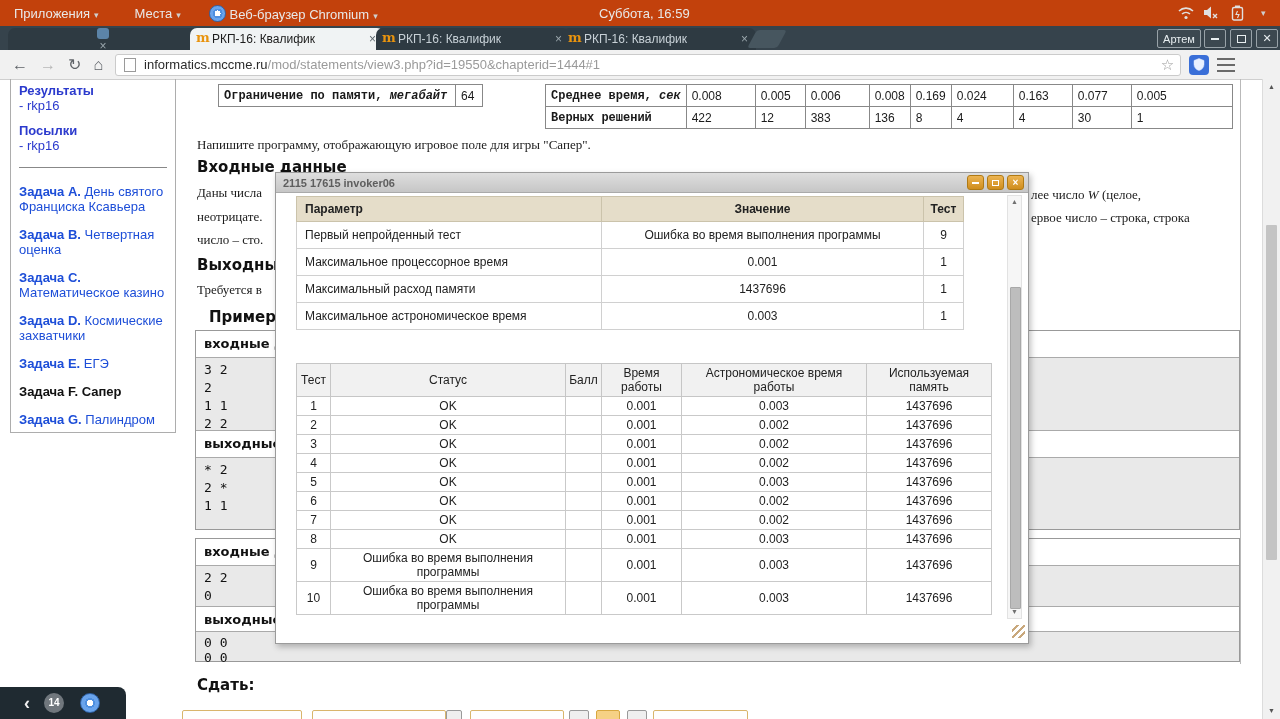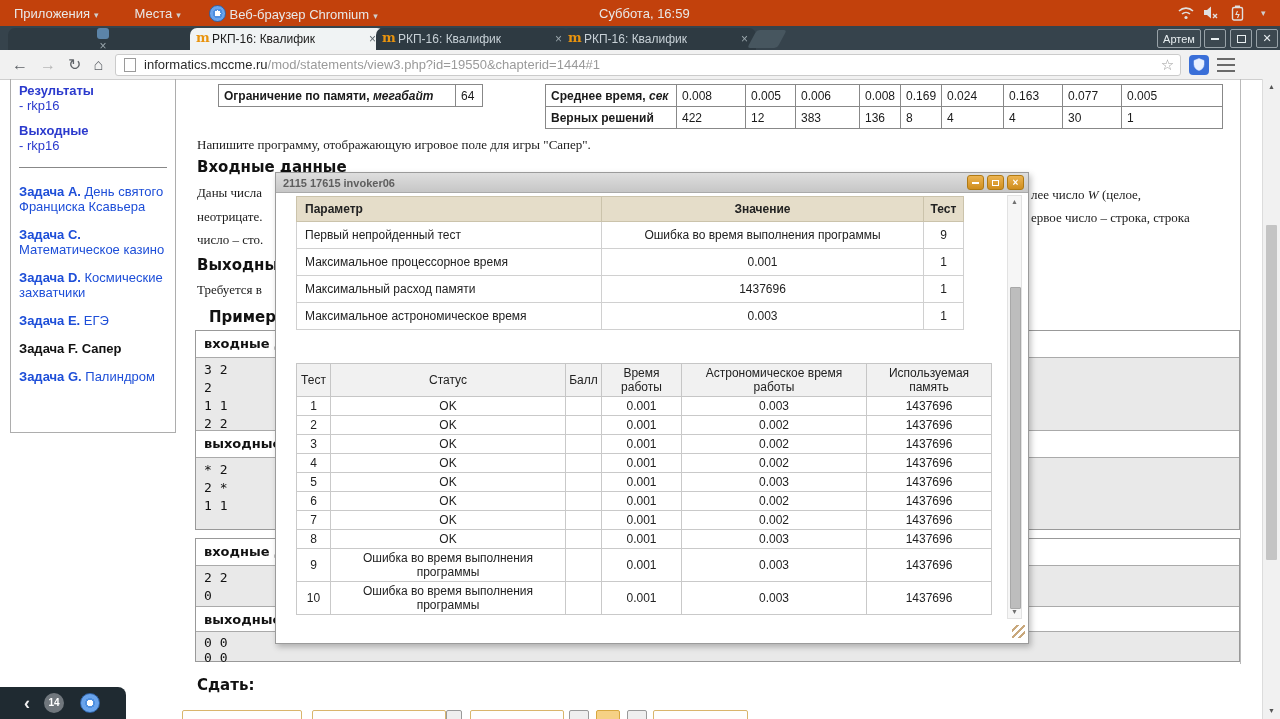--- a/index.html
+++ b/index.html
@@ -51,21 +51,21 @@
   .sb-sec .t{font-weight:bold;}
   .sb-div{border:none;border-top:1px solid #888;margin:14px 0 16px 0;}
   .task{color:#1d4ed8;margin-bottom:13px;cursor:pointer;}
   .task b{font-weight:bold;}
   .task.cur{color:#111;font-weight:bold;cursor:default;}
   
   .ptxt{font-size:13px;color:#1a1a1a;font-family:Liberation Serif, serif;}
   .phead{font-size:15px;font-weight:bold;color:#111;font-family:"DejaVu Sans","Liberation Sans",sans-serif;}
   table.stat{border-collapse:collapse;font-size:12px;color:#1a1a1a;table-layout:fixed;}
   table.stat td{border:1px solid #888;padding:2px 5px;height:17px;overflow:hidden;white-space:nowrap;}
-  table.stat td.lbl{font-weight:bold;}
+  table.stat td.lbl{font-weight:bold;font-family:Liberation Mono, monospace;}
   .vline{background:#b9b9b9;width:1px;}
   .exbox{border:1px solid #999;box-sizing:border-box;}
   .exrow-h{background:#fff;font:bold 13px "DejaVu Sans",sans-serif;color:#111;padding:5px 8px;box-sizing:border-box;}
   .exrow-c{background:#e9e9e9;border-top:1px solid #aaa;border-bottom:1px solid #aaa;padding:3px 8px;box-sizing:border-box;}
   .exrow-c pre{margin:0;font:13px/18px "DejaVu Sans Mono",monospace;color:#111;}
   .cutbtn{position:absolute;top:710px;height:18px;background:#fefefe;border:1px solid #d9b56c;border-radius:2px;}
   
   .modal{left:275px;top:172px;width:752px;height:470px;background:#fff;border:1px solid #9b9b9b;
          box-shadow:2px 3px 6px rgba(0,0,0,.25);z-index:50;}
   .mtitle{height:20px;background:linear-gradient(#dedede,#c6c6c6);border-bottom:1px solid #aaa;
@@ -191,25 +191,26 @@
         <i></i>
       </span>
   </div>
 
   <div class="abs sidebar">
     <div class="sb-sec">
       <div class="t">Результаты</div>
       <div>- rkp16</div>
     </div>
     <div class="sb-sec">
-      <div class="t">Выходные</div>
+      <div class="t">Посылки</div>
       <div>- rkp16</div>
     </div>
     <hr class="sb-div">
     <div class="task"><b>Задача A.</b> <span>День святого Франциска Ксавьера</span></div>
+    <div class="task"><b>Задача B.</b> <span>Четвертная оценка</span></div>
     <div class="task"><b>Задача C.</b> <span>Математическое казино</span></div>
     <div class="task"><b>Задача D.</b> <span>Космические захватчики</span></div>
     <div class="task"><b>Задача E.</b> <span>ЕГЭ</span></div>
     <div class="task cur"><b>Задача F.</b> <span>Сапер</span></div>
     <div class="task"><b>Задача G.</b> <span>Палиндром</span></div>
   </div>
 
   <div class="abs vline" style="left:1240px;top:79px;height:585px;"></div>
 
   <table class="abs stat" style="left:218px;top:84px;">

